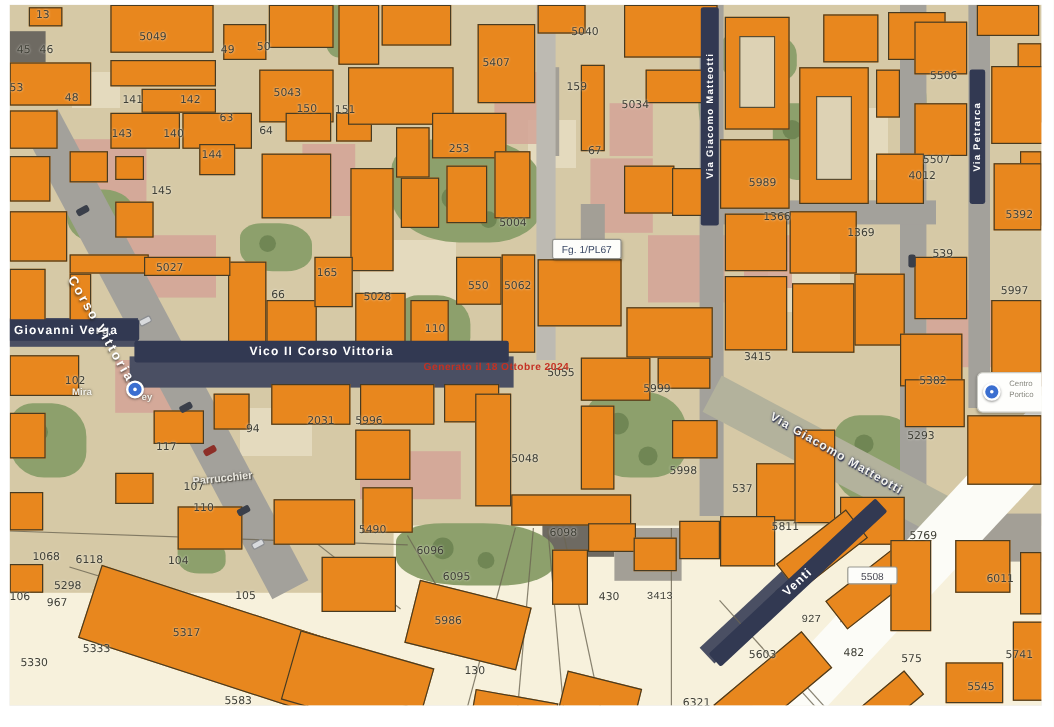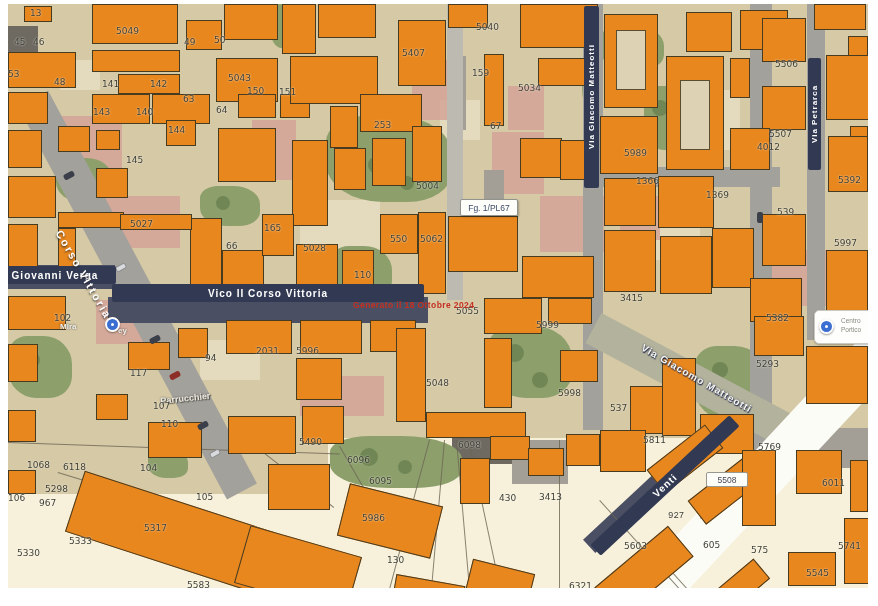--- a/index.html
+++ b/index.html
@@ -378,28 +378,28 @@
         <div class="parcel" style="left: 9px; top: 545px;">5330</div>
         <div class="parcel" style="left: 136px; top: 520px;">5317</div>
         <div class="parcel" style="left: 179px; top: 577px;">5583</div>
         <div class="parcel" style="left: 291px; top: 434px;">5490</div>
         <div class="parcel" style="left: 339px; top: 452px;">6096</div>
         <div class="parcel" style="left: 361px; top: 473px;">6095</div>
         <div class="parcel" style="left: 354px; top: 510px;">5986</div>
         <div class="parcel" style="left: 379px; top: 552px;">130</div>
         <div class="parcel" style="left: 450px; top: 437px;">6098</div>
         <div class="parcel" style="left: 491px; top: 490px;">430</div>
-        <div class="parcel" style="left: 531px; top: 489px;">3413</div>
+        <div class="parcel" style="left: 531px; top: 489px; font-family: Liberation Mono, monospace;">3413</div>
         <div class="parcel" style="left: 561px; top: 578px;">6321</div>
         <div class="parcel" style="left: 635px; top: 432px;">5811</div>
         <div class="parcel" style="left: 750px; top: 439px;">5769</div>
         <div class="parcel" style="left: 814px; top: 435px; margin-top: 40px;">6011</div>
         <div class="parcel" style="left: 660px; top: 508px; font-family: Liberation Mono, monospace;">927</div>
         <div class="parcel" style="left: 616px; top: 538px;">5603</div>
-        <div class="parcel" style="left: 695px; top: 537px;">605</div>
+        <div class="parcel" style="left: 695px; top: 537px;">482</div>
         <div class="parcel" style="left: 743px; top: 542px;">575</div>
         <div class="parcel" style="left: 798px; top: 565px;">5545</div>
         <div class="parcel" style="left: 830px; top: 538px;">5741</div>
       </div>
 
     <div class="fg-box">
       <span>Fg. 1/PL67</span>
     </div>
     <div class="c5508">
       <span>5508</span>

